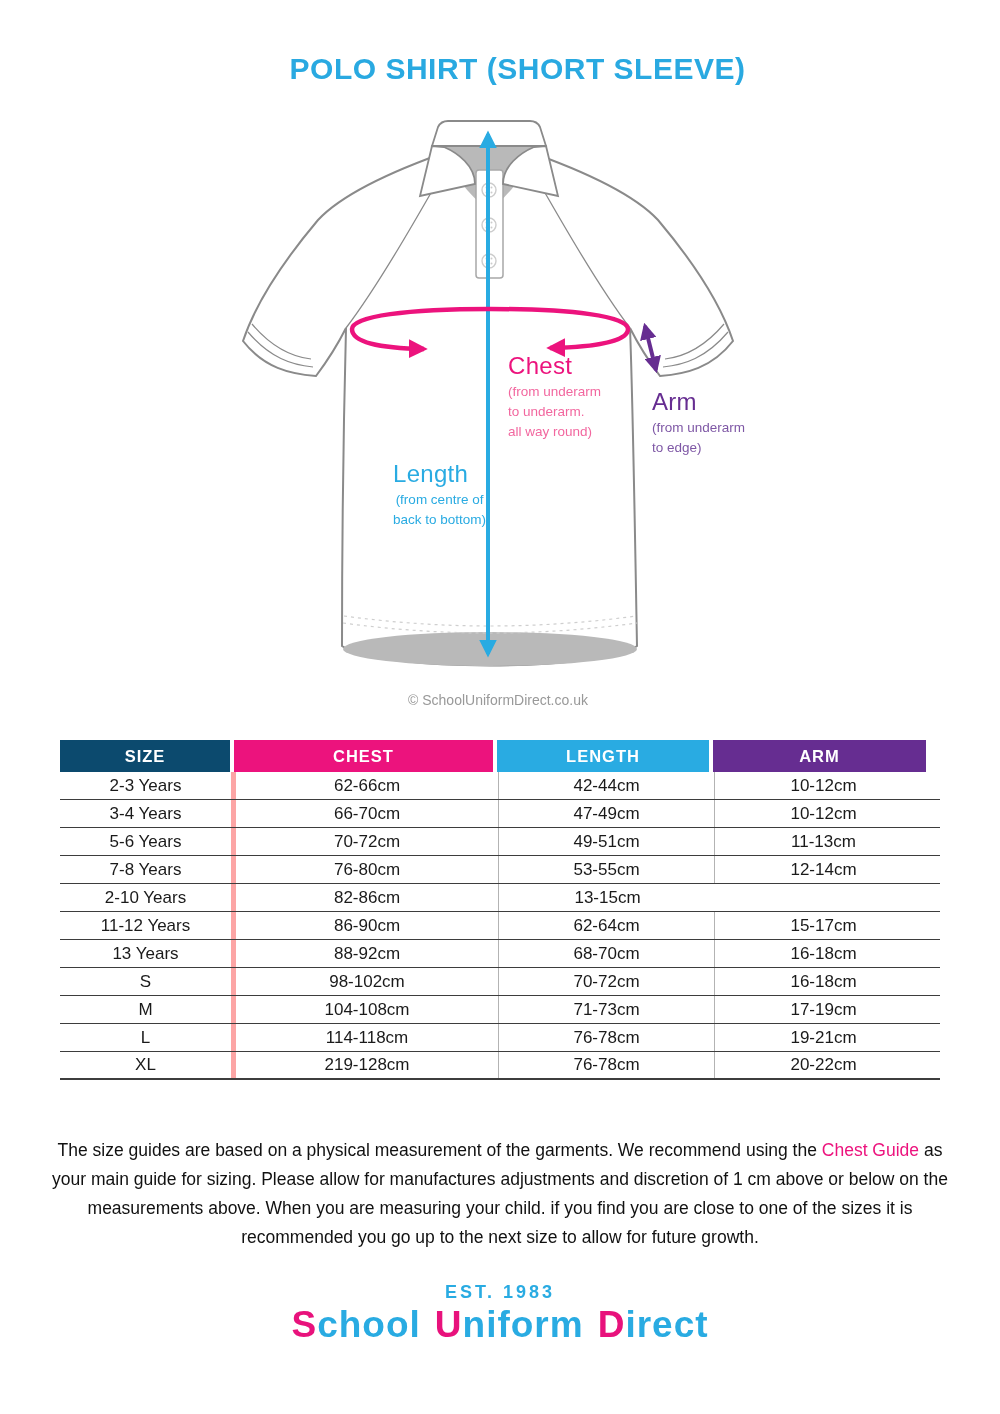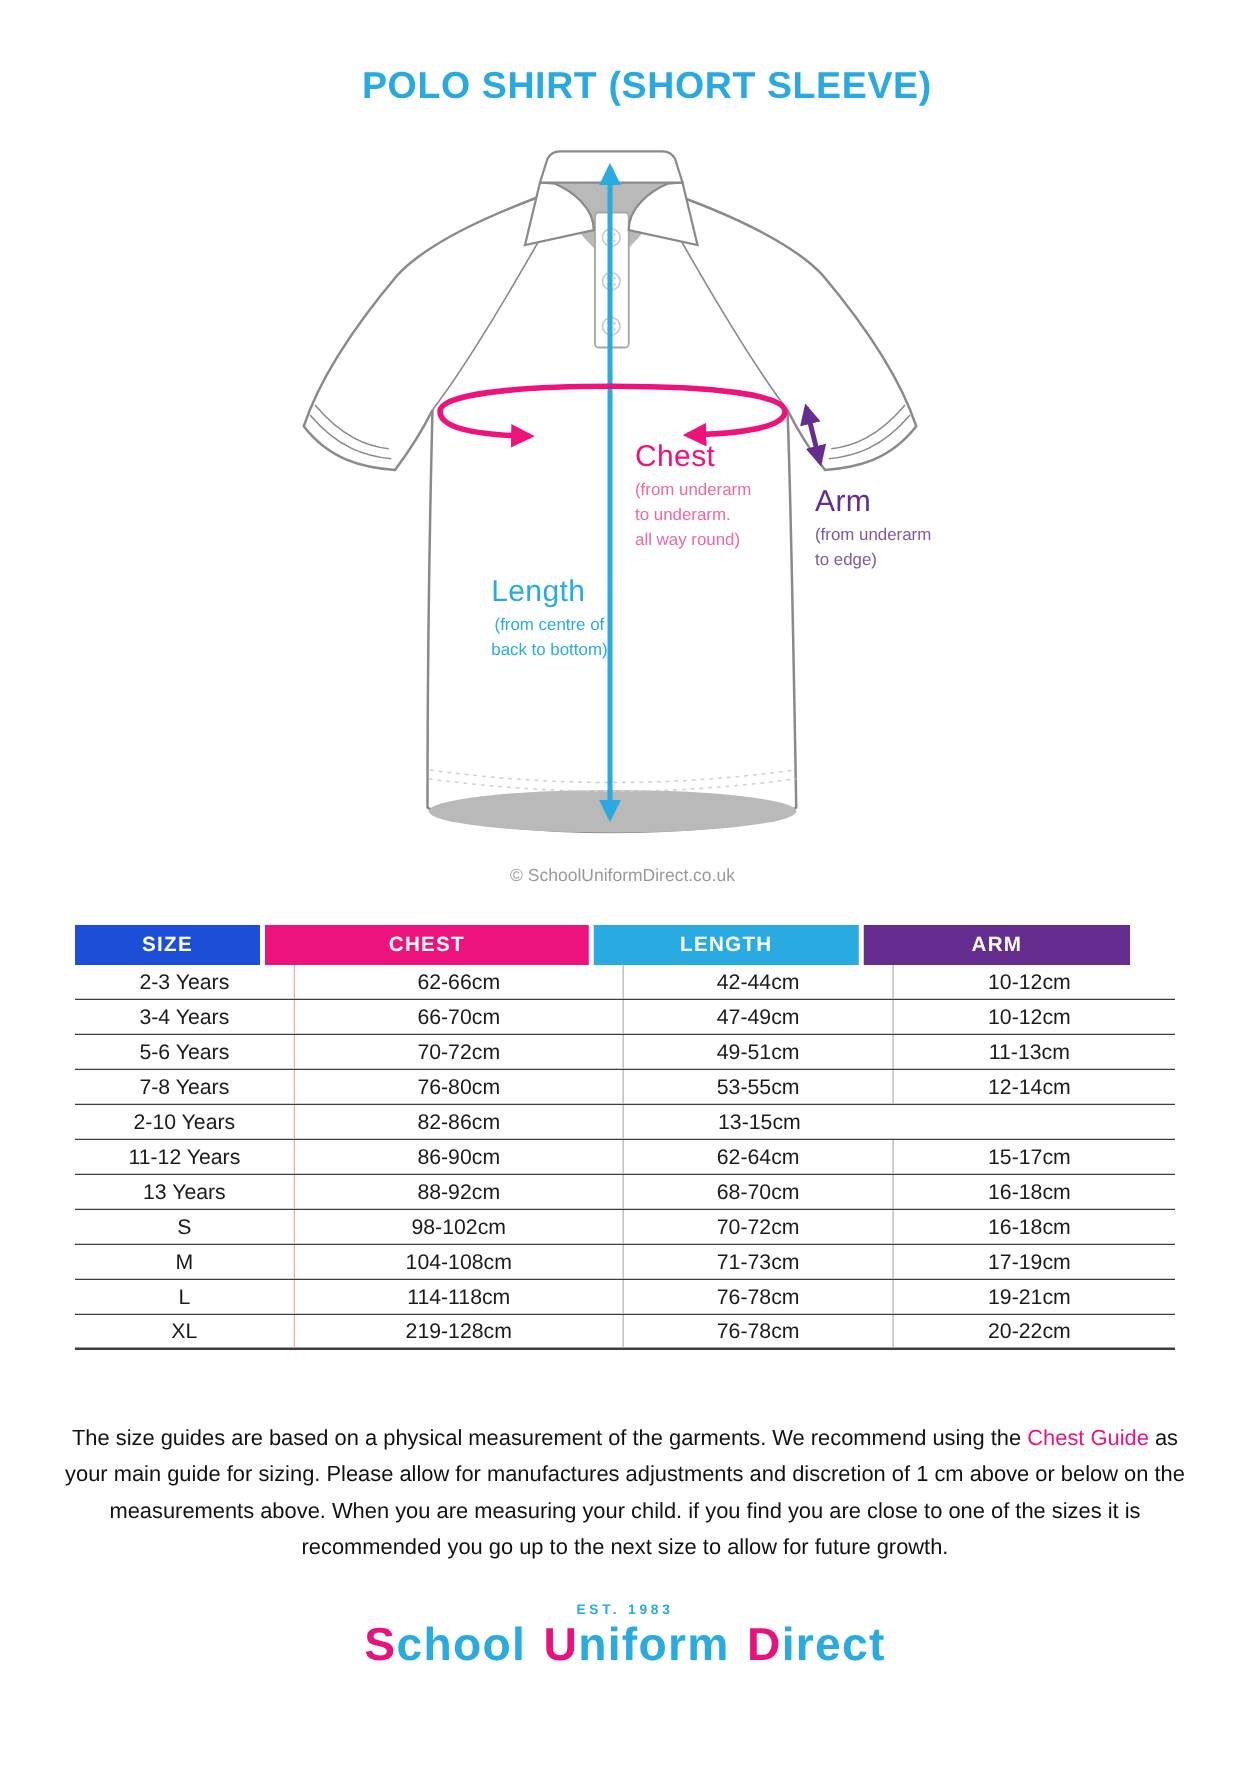--- a/index.html
+++ b/index.html
@@ -27,41 +27,41 @@
   .length-label .m-title { color:#29ABE2; }
   .length-label .m-sub  { color:#29ABE2;text-align:center; }
   .copyright { position:absolute; top:586px; left:0; width:100%; text-align:center;
                font-size:14px; color:#999; }
 
   
   .size-table { position:absolute; left:60px; top:740px; width:880px; }
   .thead { display:flex; }
   .th { height:32px; display:flex; align-items:center; justify-content:center;
         color:#fff; font-size:16.5px; font-weight:600; letter-spacing:1px; }
-  .th-size   { width:148px; background:#1d4ed8; margin-right:4px; }
+  .th-size   { width:170px; background:#0c4a6e; margin-right:4px; }
   .th-chest  { width:259px; background:#EC137D; margin-right:4px; }
   .th-length { width:212px; background:#29ABE2; margin-right:4px; }
   .th-arm    { width:213px; background:#662D91; }
   .trow { display:flex; height:28px; border-bottom:1px solid #3d3d3d; }
   .trow:last-child { border-bottom:2px solid #3d3d3d; }
   .td { display:flex; align-items:center; justify-content:center;
         font-size:17px; color:#1a1a1a; }
-  .td-size   { width:176px; border-right:1px solid #fca5a5; }
+  .td-size   { width:176px; border-right:5px solid #fca5a5; }
   .td-chest  { width:263px; border-right:1px solid #b3b3b3; }
   .td-length { width:216px; border-right:1px solid #b3b3b3; }
   .td-arm    { width:217px; }
 
   
   .size-note { position:absolute; top:1136px; left:45px; width:910px;
                text-align:center; font-size:17.5px; line-height:29px; color:#111; }
   .size-note .chest-guide { color:#EC137D; }
 
   
   .logo { position:absolute; top:1282px; left:0; width:100%; text-align:center; }
-  .logo-est { font-size:11px; font-weight:700; letter-spacing:3px; color:#29ABE2; }
+  .logo-est { font-size:18px; font-weight:700; letter-spacing:3px; color:#29ABE2; }
   .logo-name { margin-top:2px; font-size:37px; font-weight:700; letter-spacing:1px; line-height:40px; }
   .logo-name .word { margin-right:14px; }
   .logo-name .word:last-child { margin-right:0; }
   .seg-pink { color:#E8127C; }
   .seg-blue { color:#29ABE2; }
   .logo-url { margin-top:1px; font-size:18px; font-weight:700; letter-spacing:.5px;
               display:flex; align-items:center; justify-content:center; }
   .url-dash { display:inline-block; width:88px; height:3px; background:#29ABE2; }
   .url-dash.left { margin-right:10px; }
   .url-dash.right { margin-left:10px; }

